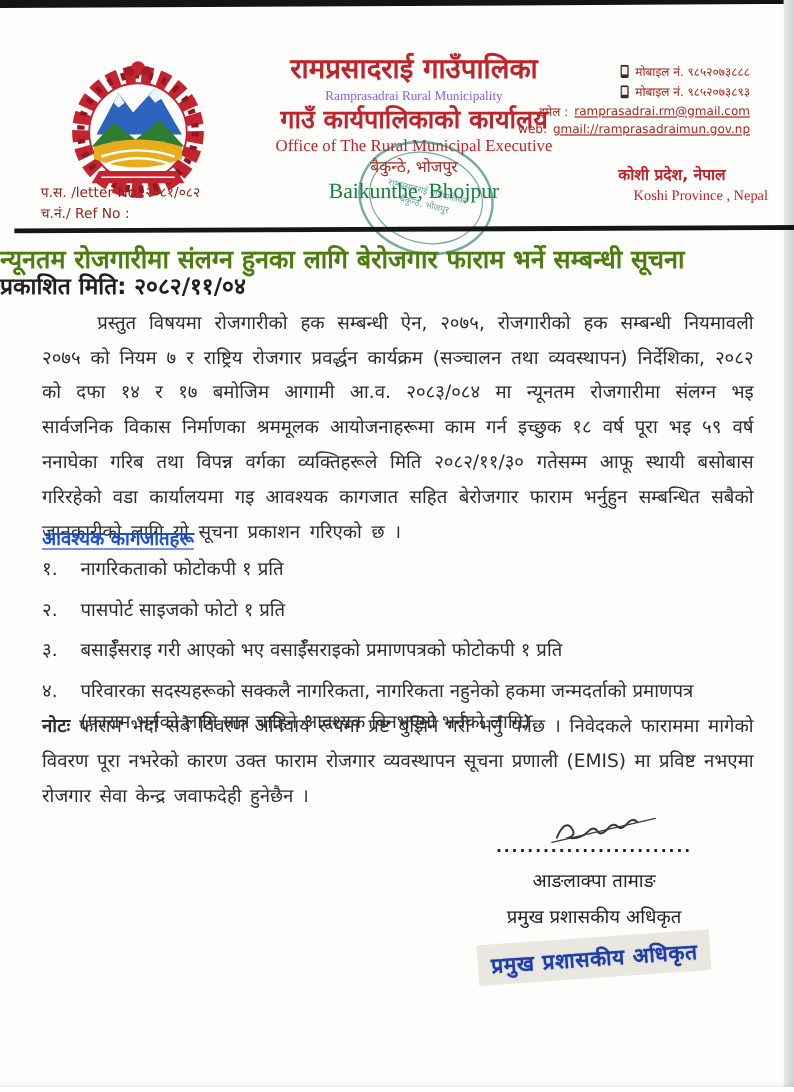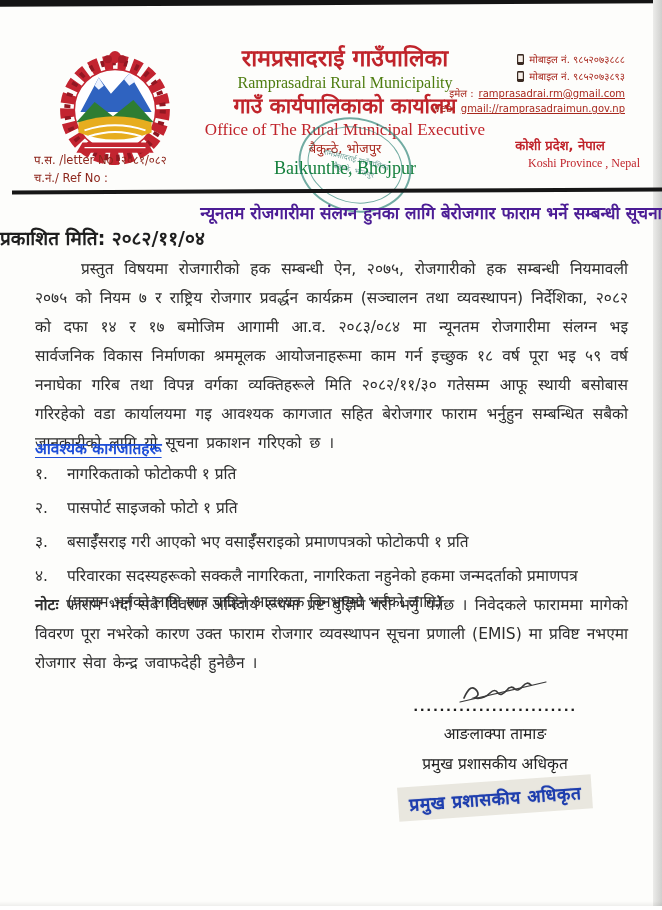--- a/index.html
+++ b/index.html
@@ -11,23 +11,23 @@
   }
   
   .scan-top{position:absolute;top:-2px;left:-6px;width:680px;height:7px;background:#141414;transform:rotate(-0.3deg);}
   .scan-right{position:absolute;top:0;right:0;width:9px;height:100%;background:linear-gradient(to right,#ececea,#cfcfcd);}
   .scan-bottom{position:absolute;bottom:0;left:0;width:100%;height:5px;background:linear-gradient(to bottom,rgba(0,0,0,0),rgba(0,0,0,0.06));}
 
   
   .logo{position:absolute;left:54px;top:42px;width:122px;height:128px;}
   .head-center{position:absolute;left:150px;top:46px;width:390px;text-align:center;line-height:1.12;}
   .h-np1{font-size:23px;font-weight:bold;color:#c0242b;}
-  .h-en1{font-family:"Liberation Serif","DejaVu Serif",serif;font-size:16px;color:#4d7c0f;margin-top:2px;}
+  .h-en1{font-family:"Liberation Serif","DejaVu Serif",serif;font-size:11px;color:#8b5cf6;margin-top:2px;}
   .h-np2{font-size:21px;font-weight:bold;color:#c0242b;margin-top:3px;}
-  .h-en2{font-family:"Liberation Serif","DejaVu Serif",serif;font-size:17px;color:#c0242b;margin-top:2px;}
+  .h-en2{font-family:"Liberation Serif","DejaVu Serif",serif;font-size:14px;color:#c0242b;margin-top:2px;}
   .h-addr-np{font-size:13px;color:#a8281e;margin-top:3px;}
   .h-addr-en{font-family:"Liberation Serif","DejaVu Serif",serif;font-size:18px;color:#15803d;margin-top:1px;}
 
   .head-right{position:absolute;right:37px;top:52px;width:200px;font-size:10px;color:#a8281e;text-align:right;}
   .contact-row{display:flex;justify-content:flex-end;align-items:center;gap:5px;margin-bottom:3px;white-space:nowrap;}
   .contact-row .link{text-decoration:underline;color:#a8281e;}
   .phone-ico{display:inline-block;width:7px;height:11px;}
 
   .province{position:absolute;right:22px;top:136px;width:160px;text-align:center;}
   .prov-np{font-size:13px;font-weight:bold;color:#c0242b;}
@@ -36,21 +36,21 @@
   .letterno{position:absolute;left:34px;top:152px;font-size:11.5px;color:#8d261c;line-height:1.55;}
 
   .round-stamp{position:absolute;left:298px;top:118px;width:114px;height:94px;transform:rotate(14deg);opacity:.62;}
   .round-stamp .ring{position:absolute;inset:0;border:2px solid #1d7a6c;border-radius:50%;}
   .round-stamp .inner{position:absolute;inset:9px;border:1px solid #1d7a6c;border-radius:50%;display:flex;flex-direction:column;justify-content:center;align-items:center;gap:2px;}
   .round-stamp .st-line{font-size:7.5px;color:#15685c;text-align:center;line-height:1.2;}
 
   .rule{position:absolute;top:189px;left:12px;right:0;height:4px;background:#161616;transform:rotate(-0.25deg);}
 
   
-  .title{position:absolute;top:201px;left:0;width:100%;text-align:right;font-size:17px;font-weight:bold;color:#4c1d95;}
+  .title{position:absolute;top:201px;left:0;width:100%;text-align:left;font-size:21px;font-weight:bold;color:#4d7c0f;}
   .pubdate{position:absolute;top:225px;left:0;width:100%;text-align:left;font-size:19px;font-weight:bold;color:#1f1f1f;}
   .body-para{position:absolute;left:35px;right:34px;top:255px;font-size:15.5px;line-height:1.87;text-align:justify;text-indent:46px;word-spacing:3px;color:#2d2d2d;}
   .doc-heading{position:absolute;left:35px;top:437px;font-size:15.5px;font-weight:bold;color:#1d4ed8;text-decoration:underline;text-underline-offset:3px;}
   .doc-list{position:absolute;left:35px;right:40px;top:461px;}
   .doc-row{display:flex;margin-bottom:8px;font-size:15.5px;line-height:1.68;color:#2d2d2d;}
   .doc-num{width:32px;flex:0 0 32px;}
   .doc-text{flex:1;}
   .note{position:absolute;left:35px;right:34px;top:591px;font-size:15.5px;line-height:1.87;text-align:justify;word-spacing:2px;color:#2d2d2d;}
   .note b{font-weight:bold;}
 

